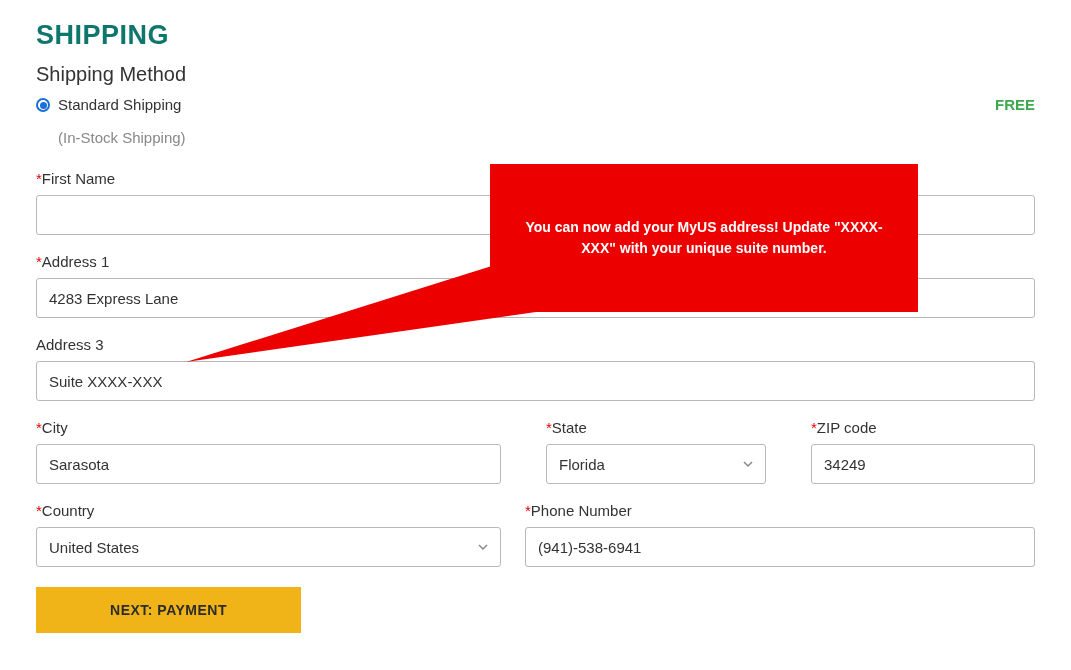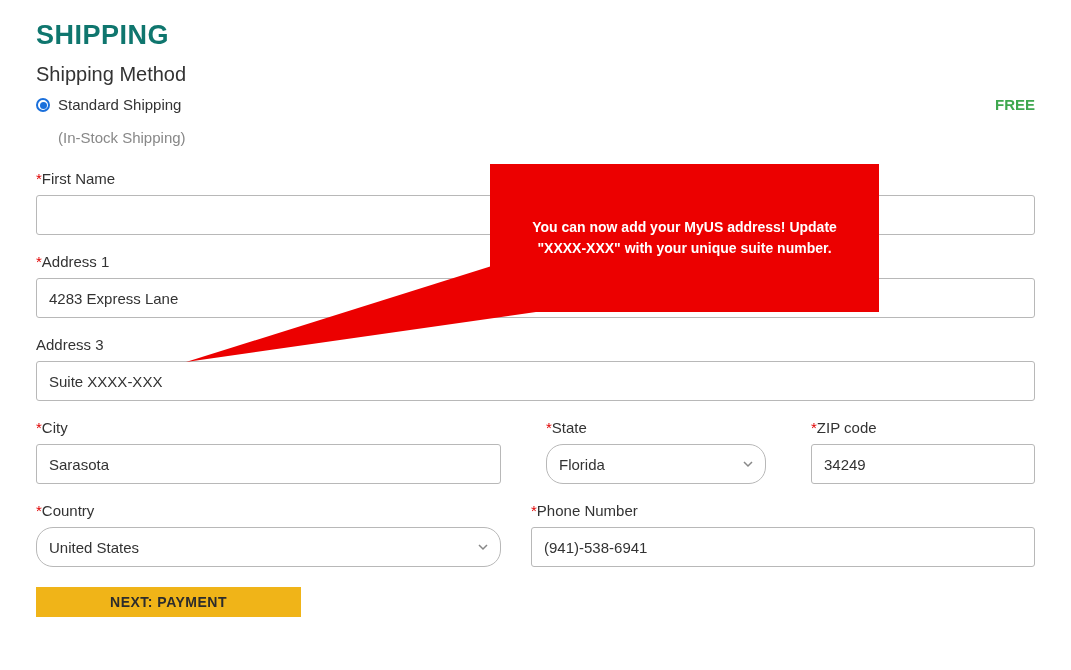--- a/index.html
+++ b/index.html
@@ -76,60 +76,59 @@
       color: #333;
       background: #fff;
       width: 100%;
     }
     .select-wrap { position: relative; }
     .select {
       appearance: none;
       -webkit-appearance: none;
       padding-right: 32px;
       cursor: pointer;
-      border-radius: 17px;
     }
     .chev {
       position: absolute;
       right: 12px;
       top: 50%;
       transform: translateY(-50%);
       pointer-events: none;
     }
     .row-3 {
       grid-column: 1 / span 2;
       display: grid;
       grid-template-columns: 465px 220px 1fr;
       gap: 45px;
     }
     .row-2b {
       grid-column: 1 / span 2;
       display: grid;
       grid-template-columns: 465px 1fr;
-      gap: 30px;
+      gap: 24px;
     }
     .next-button {
       width: 265px;
-      height: 30px;
+      height: 46px;
       background: #f0b418;
       color: #2c2c2c;
       font-size: 14px;
       font-weight: 700;
       letter-spacing: 0.5px;
       border: none;
       cursor: pointer;
       margin-top: 20px;
     }
 
     
     .callout {
       position: absolute;
       left: 454px;
       top: -6px;
-      width: 389px;
+      width: 428px;
       height: 148px;
       background: #ec0000;
       color: #fff;
       font-size: 14px;
       font-weight: 700;
       text-align: center;
       display: flex;
       align-items: center;
       justify-content: center;
       padding: 0 32px;

